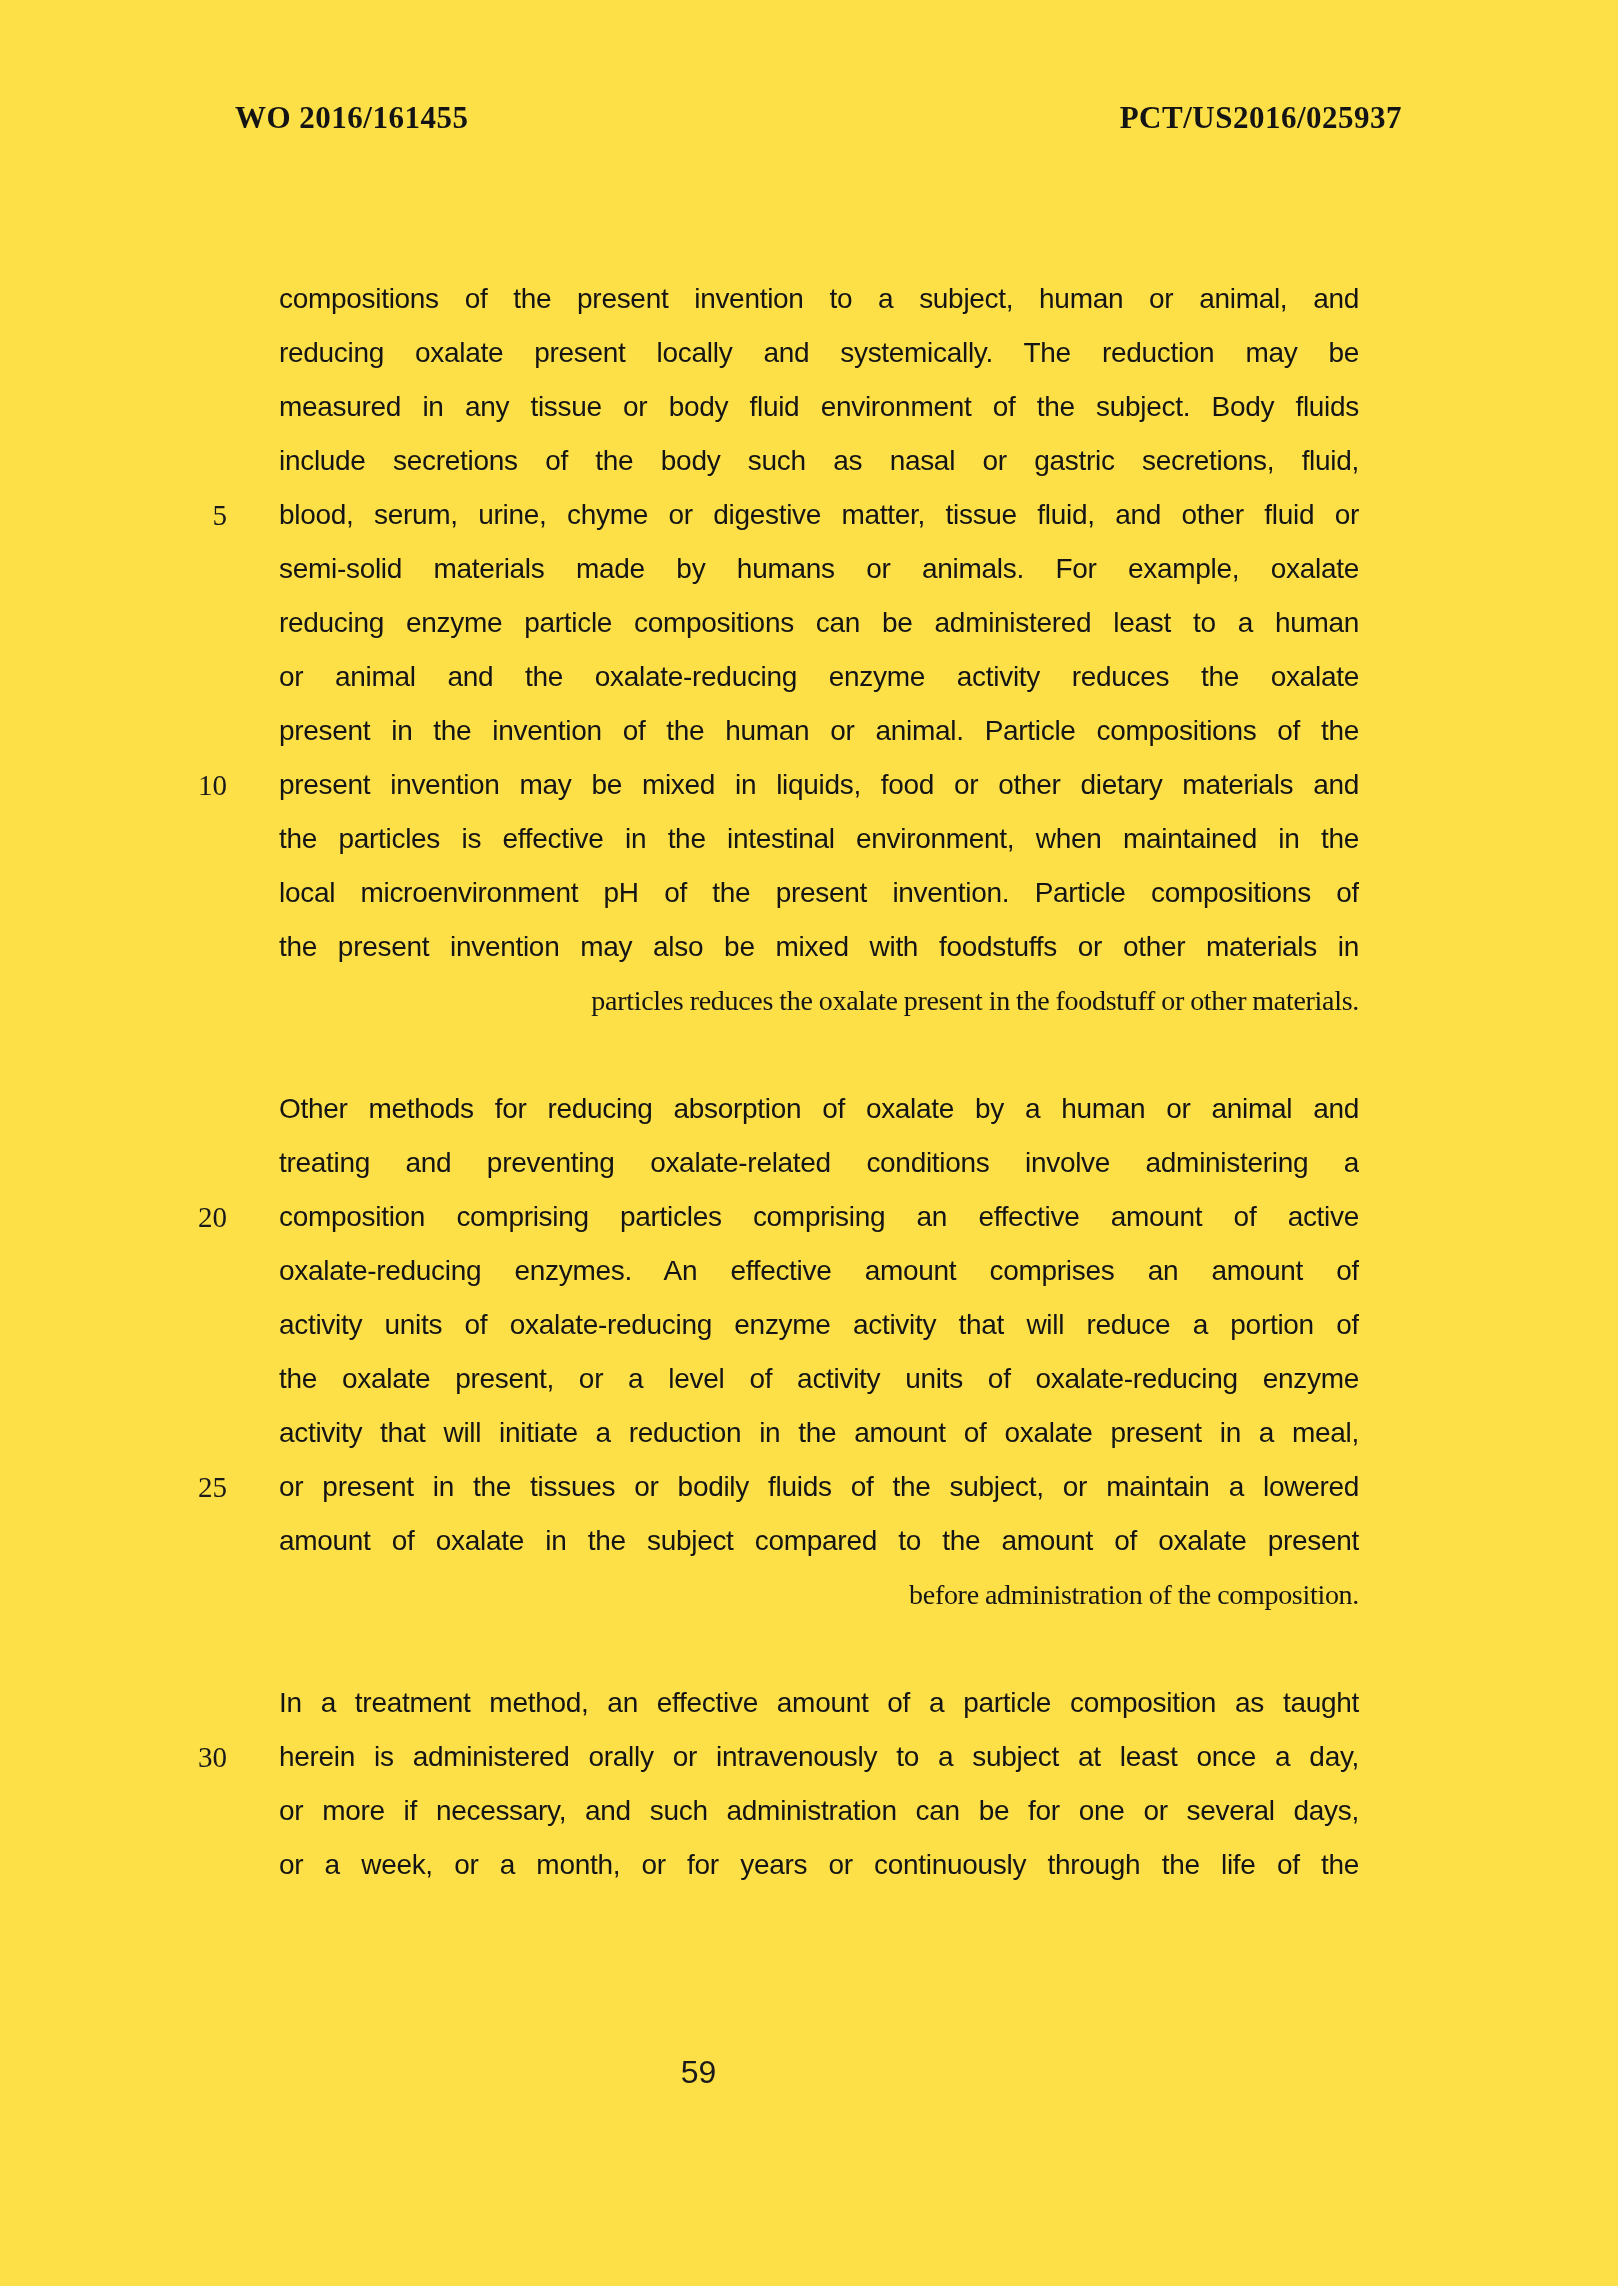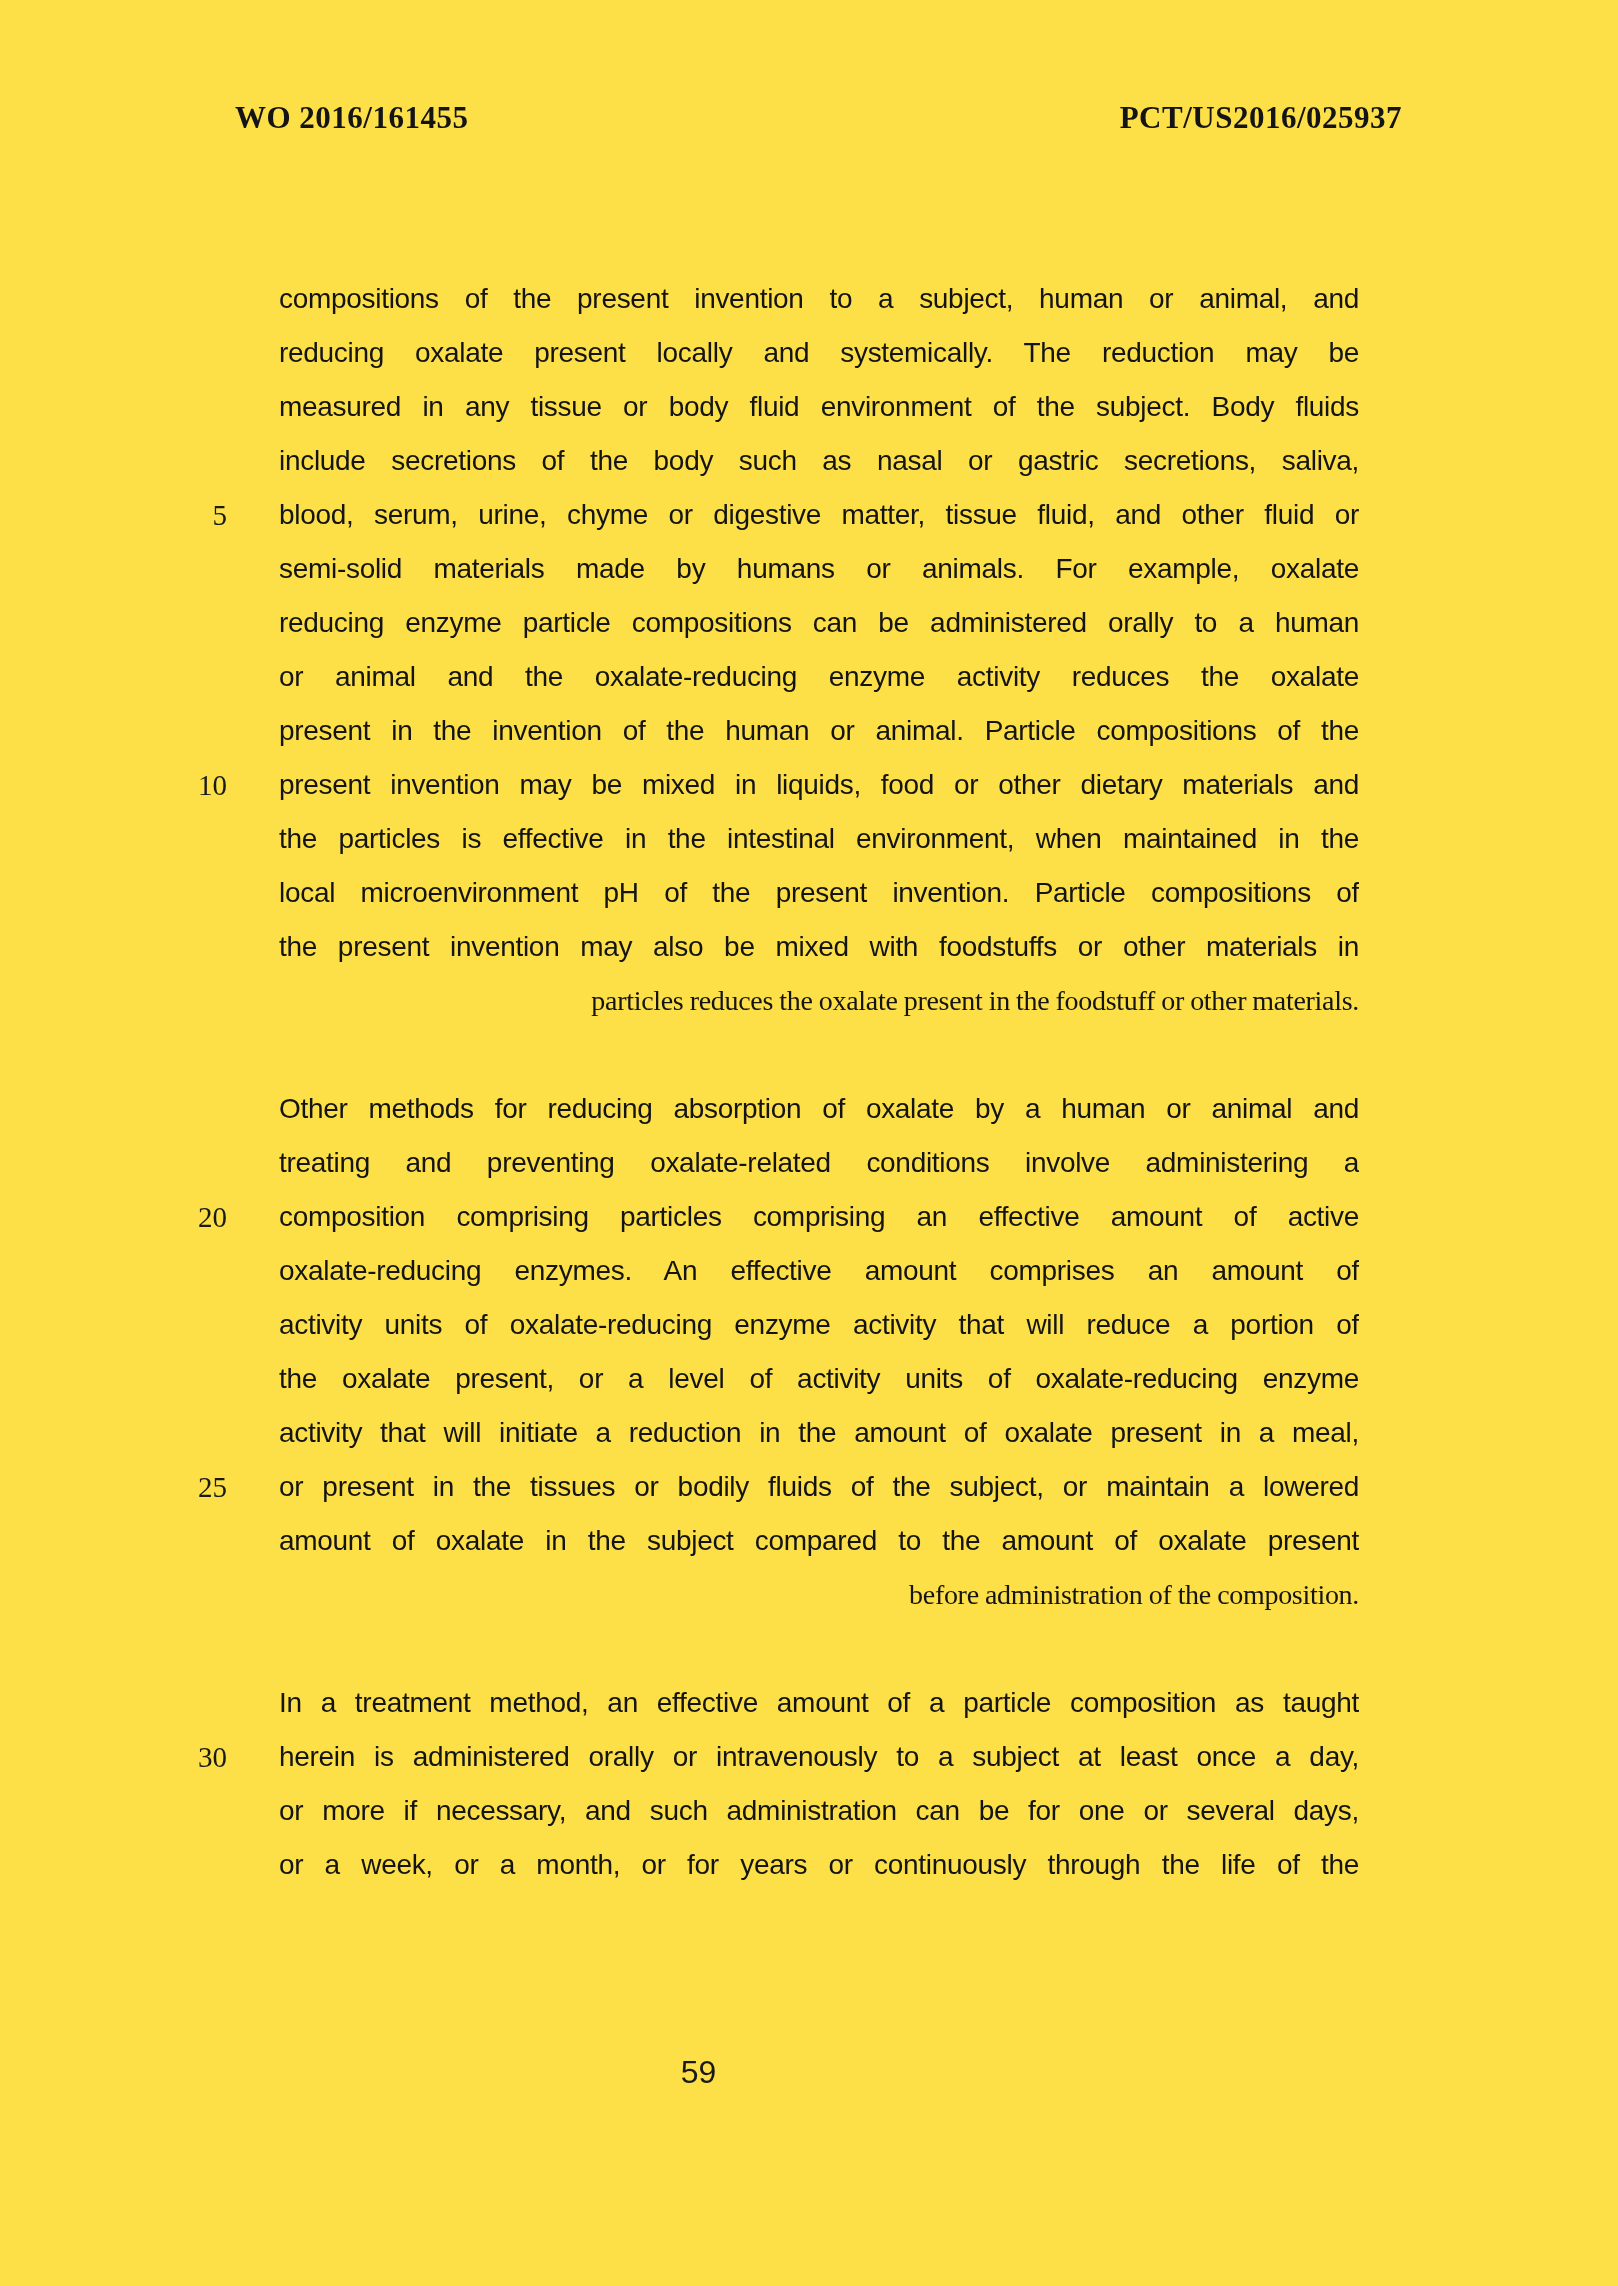--- a/index.html
+++ b/index.html
@@ -100,31 +100,31 @@
       <div class="row">
         <div class="line j">compositions of the present invention to a subject, human or animal, and</div>
       </div>
       <div class="row">
         <div class="line j">reducing oxalate present locally and systemically.  The reduction may be</div>
       </div>
       <div class="row">
         <div class="line j">measured in any tissue or body fluid environment of the subject.  Body fluids</div>
       </div>
       <div class="row">
-        <div class="line j">include secretions of the body such as nasal or gastric secretions, saliva,</div>
+        <div class="line j">include secretions of the body such as nasal or gastric secretions, fluid,</div>
       </div>
       <div class="row">
         <span class="linenum">5</span>
         <div class="line j">blood, serum, urine, chyme or digestive matter, tissue fluid, and other fluid or</div>
       </div>
       <div class="row">
         <div class="line j">semi-solid materials made by humans or animals.  For example, oxalate</div>
       </div>
       <div class="row">
-        <div class="line j">reducing enzyme particle compositions can be administered orally to a human</div>
+        <div class="line j">reducing enzyme particle compositions can be administered least to a human</div>
       </div>
       <div class="row">
         <div class="line j">or animal and the oxalate-reducing enzyme activity reduces the oxalate</div>
       </div>
       <div class="row">
         <div class="line j">present in the invention of the human or animal.  Particle compositions of the</div>
       </div>
       <div class="row">
         <span class="linenum">10</span>
         <div class="line j">present invention may be mixed in liquids, food or other dietary materials and</div>

